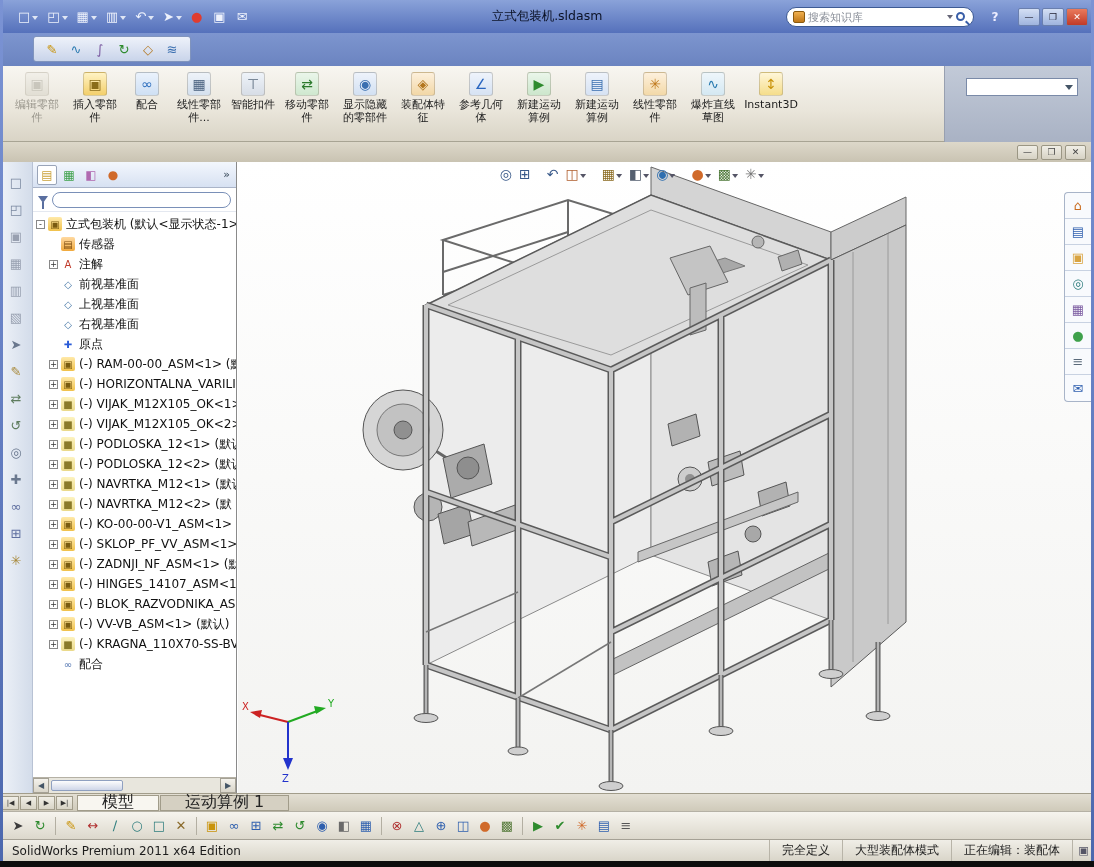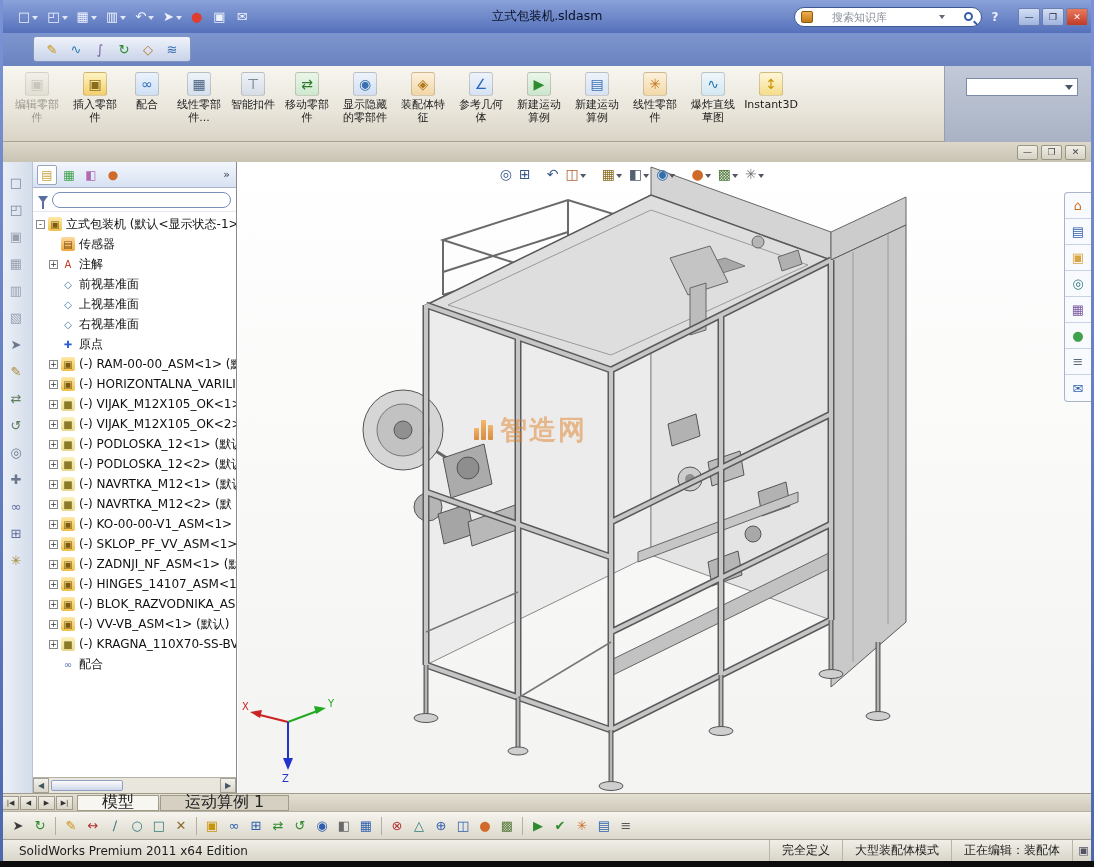--- a/index.html
+++ b/index.html
@@ -10,21 +10,21 @@
 
 .titlebar{position:absolute;left:0;top:0;width:100%;height:33px;background:linear-gradient(#8aa2d9,#5571bb);display:flex;align-items:center;z-index:55}
 .logo{display:flex;align-items:center;gap:5px;height:27px;margin-left:4px;padding:0 14px 0 6px;border-radius:4px;background:linear-gradient(#c9d6f0,#93abd8);border:1px solid #7389bd}
 .logo-sq{width:18px;height:18px;background:linear-gradient(#e05a3a,#b02515);color:#fff;font-size:9px;font-weight:bold;display:flex;align-items:center;justify-content:center;border-radius:3px}
 .logo-text{font-weight:bold;font-size:15px;color:#182a52;letter-spacing:.2px}
 .tb-tools{display:flex;align-items:center;gap:3px;margin-left:14px}
 .tbtn{height:22px;padding:0 4px;display:flex;align-items:center;color:#eef2fc;font-size:13px;border-radius:2px;position:relative}
 .tbtn.caret{padding-right:10px}
 .tbtn.caret::after{content:"";position:absolute;right:2px;top:10px;border-left:3px solid transparent;border-right:3px solid transparent;border-top:4px solid #dfe6f5}
 .title{position:absolute;left:50%;transform:translateX(-50%);color:#0b1226;font-size:12.5px;white-space:nowrap}
-.search{position:absolute;right:112px;display:flex;align-items:center;gap:19px;width:188px;height:20px;background:#fff;border:1px solid #3d5a94;border-radius:10px;padding:0 6px}
+.search{position:absolute;right:120px;display:flex;align-items:center;gap:3px;width:188px;height:20px;background:#fff;border:1px solid #3d5a94;border-radius:10px;padding:0 6px}
 .search-book{width:12px;height:12px;border-radius:2px;background:linear-gradient(#f0b050,#c07818);border:1px solid #8a5a10}
 .search input{flex:1;border:none;outline:none;font-size:11px;color:#333;background:transparent;min-width:0}
 .search input::placeholder{color:#8a8f99}
 .scaret{width:0;height:0;border-left:3px solid transparent;border-right:3px solid transparent;border-top:4px solid #667}
 .mag{width:9px;height:9px;border:2px solid #3a5fa8;border-radius:50%;position:relative;margin-right:2px}
 .mag::after{content:"";position:absolute;width:5px;height:2px;background:#3a5fa8;transform:rotate(45deg);left:7px;top:8px}
 .helpbtn{position:absolute;right:90px;width:18px;height:18px;display:flex;align-items:center;justify-content:center;color:#eef;font-weight:bold;font-size:12px}
 .winbtns{position:absolute;right:6px;display:flex;gap:2px}
 .wbtn{width:22px;height:18px;display:flex;align-items:center;justify-content:center;font-size:9px;color:#223;background:linear-gradient(#d4dff4,#9fb4de);border:1px solid #6a7fae;border-radius:2px}
 .wbtn.close{background:linear-gradient(#ea7a5c,#c03a28);color:#fff}
@@ -91,21 +91,21 @@
 .modeltabs{position:absolute;left:0;top:793px;width:100%;height:18px;background:linear-gradient(#e3dfd3,#cfcaba);border-top:1px solid #a29d8b;display:flex;align-items:center;gap:1px;padding-left:2px}
 .mnav{width:17px;height:14px;font-size:7px;display:flex;align-items:center;justify-content:center;background:linear-gradient(#f0eee6,#d8d4c6);border:1px solid #a19c8a;color:#333}
 .mtab{padding:1px 24px;font-size:16px;border:1px solid #a19c8a;background:#d5d0c2;color:#222;height:16px;display:flex;align-items:center}
 .mtab.active{background:#f8f6f0}
 
 .bottombar{position:absolute;left:0;top:811px;width:100%;height:28px;background:linear-gradient(#f6f4ee,#dcd8cc);border-top:1px solid #b5b1a5;display:flex;align-items:center;gap:2px;padding-left:8px}
 .bic{width:20px;height:22px;display:flex;align-items:center;justify-content:center;font-size:13px}
 .bic.bsep{width:1px;height:18px;background:#b3afa2;font-size:0;margin:0 3px}
 
 .statusbar{position:absolute;left:0;top:839px;width:100%;height:22px;background:linear-gradient(#f0eee7,#d9d5c9);border-top:1px solid #a5a195;display:flex;align-items:center}
-.sleft{margin-left:19px;flex:1;color:#1c1c1c}
+.sleft{margin-left:12px;flex:1;color:#1c1c1c}
 .sitem{padding:0 12px;border-left:1px solid #b8b4a8;height:100%;display:flex;align-items:center;color:#222;white-space:nowrap}
 .sicon{width:22px;height:100%;border-left:1px solid #b8b4a8;display:flex;align-items:center;justify-content:center;font-size:11px;color:#556}
 .blackstrip{position:absolute;left:0;top:861px;width:100%;height:6px;background:#0d0d0d}
 </style>
 </head>
 <body>
 
 <div id="app">
 
   <div class="titlebar">
@@ -632,28 +632,20 @@
 
           <span class="tpc" style="color: rgb(122, 90, 160);">▦</span>
 
           <span class="tpc" style="color: rgb(63, 161, 75);">●</span>
 
           <span class="tpc" style="color: rgb(90, 106, 122);">≡</span>
 
           <span class="tpc" style="color: rgb(46, 95, 174);">✉</span>
         </div>
 
-      <div class="watermark">
-        <span class="wbars">
-            <span class="wb1"></span>
-            <span class="wb2"></span>
-            <span class="wb3"></span>
-          </span>
-        <span class="wtext">智造网</span>
-      </div>
     </div>
   </div>
 
   <div class="modeltabs">
     <span style="display:flex;gap:1px">
 
         <span class="mnav">|◀</span>
 
         <span class="mnav">◀</span>
 

